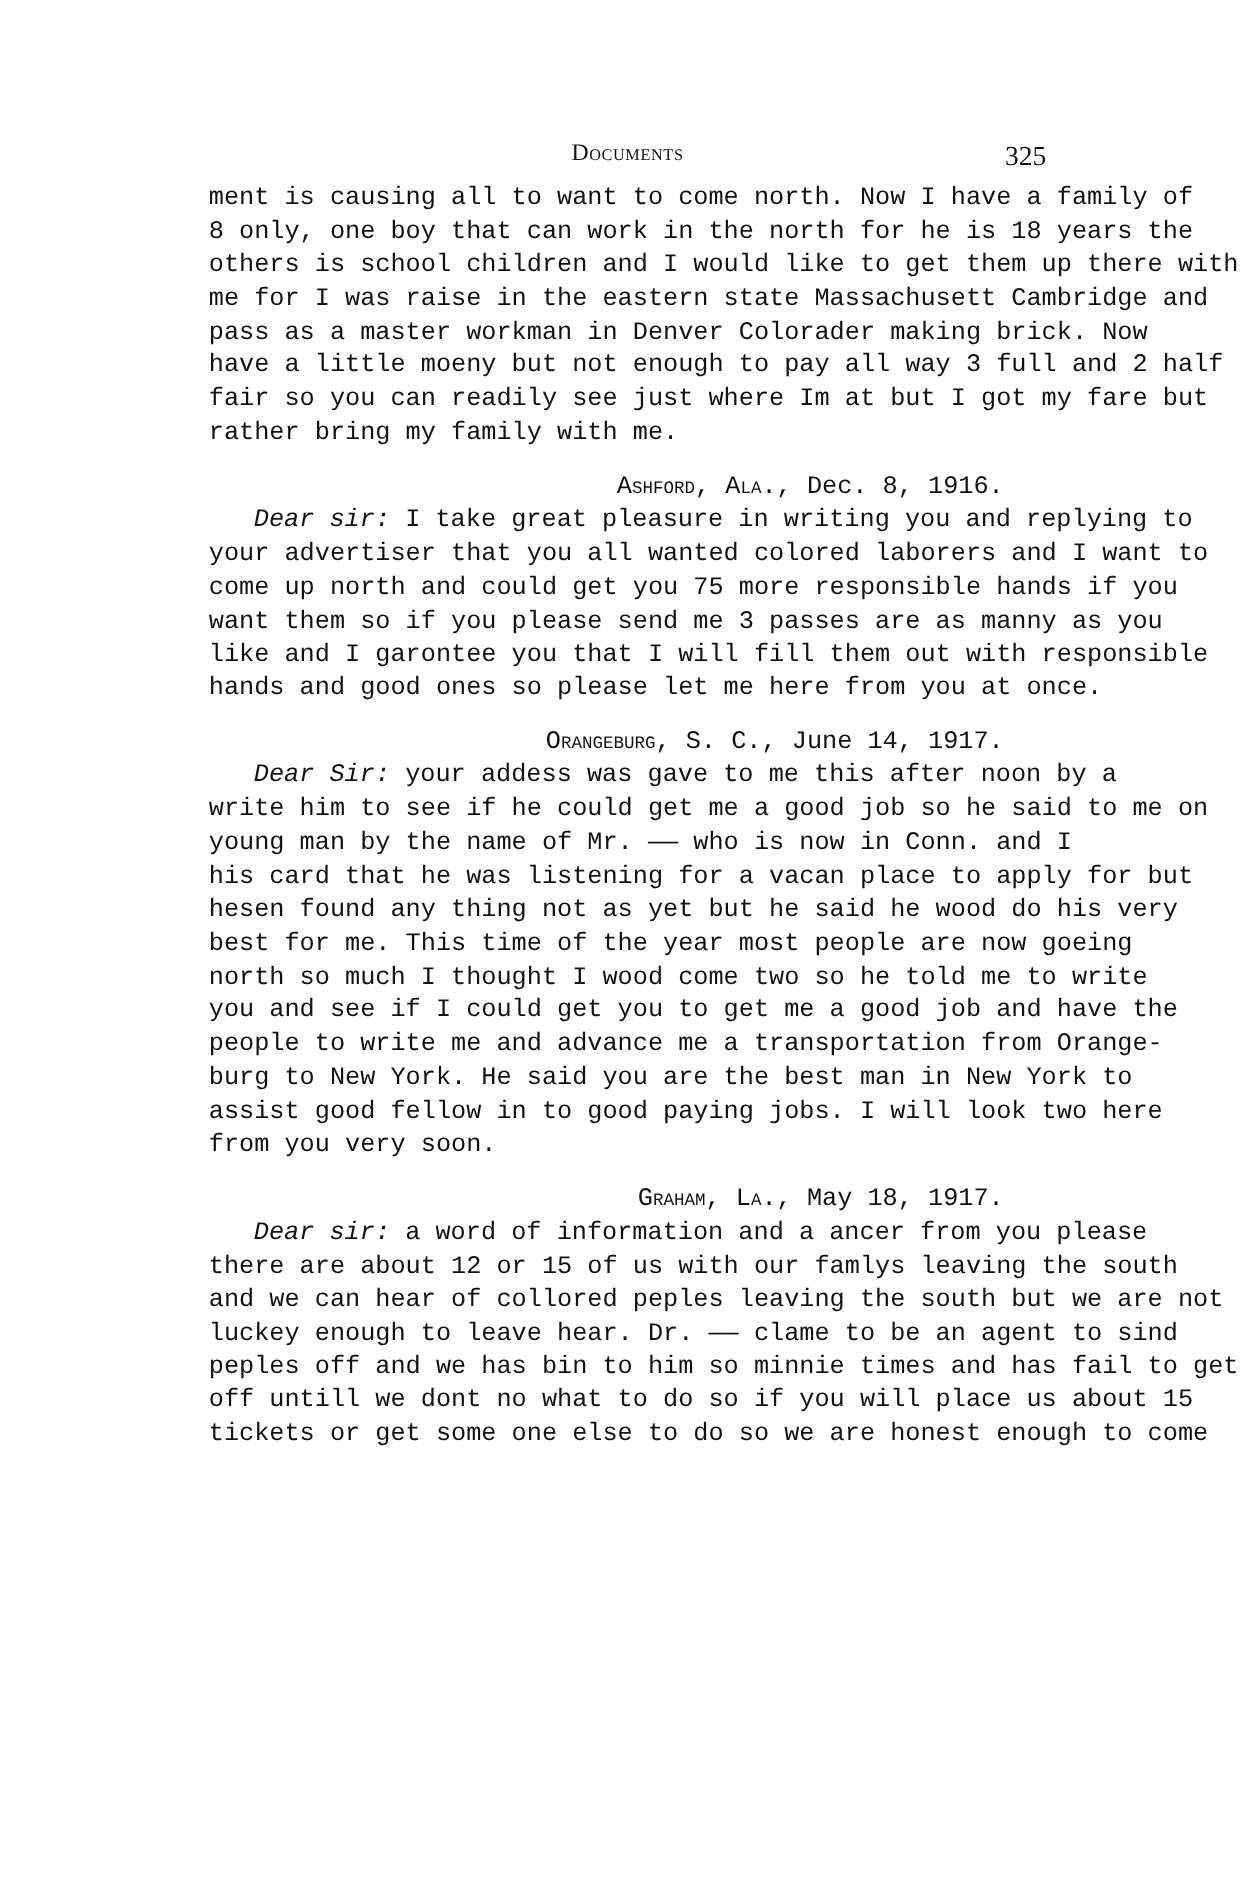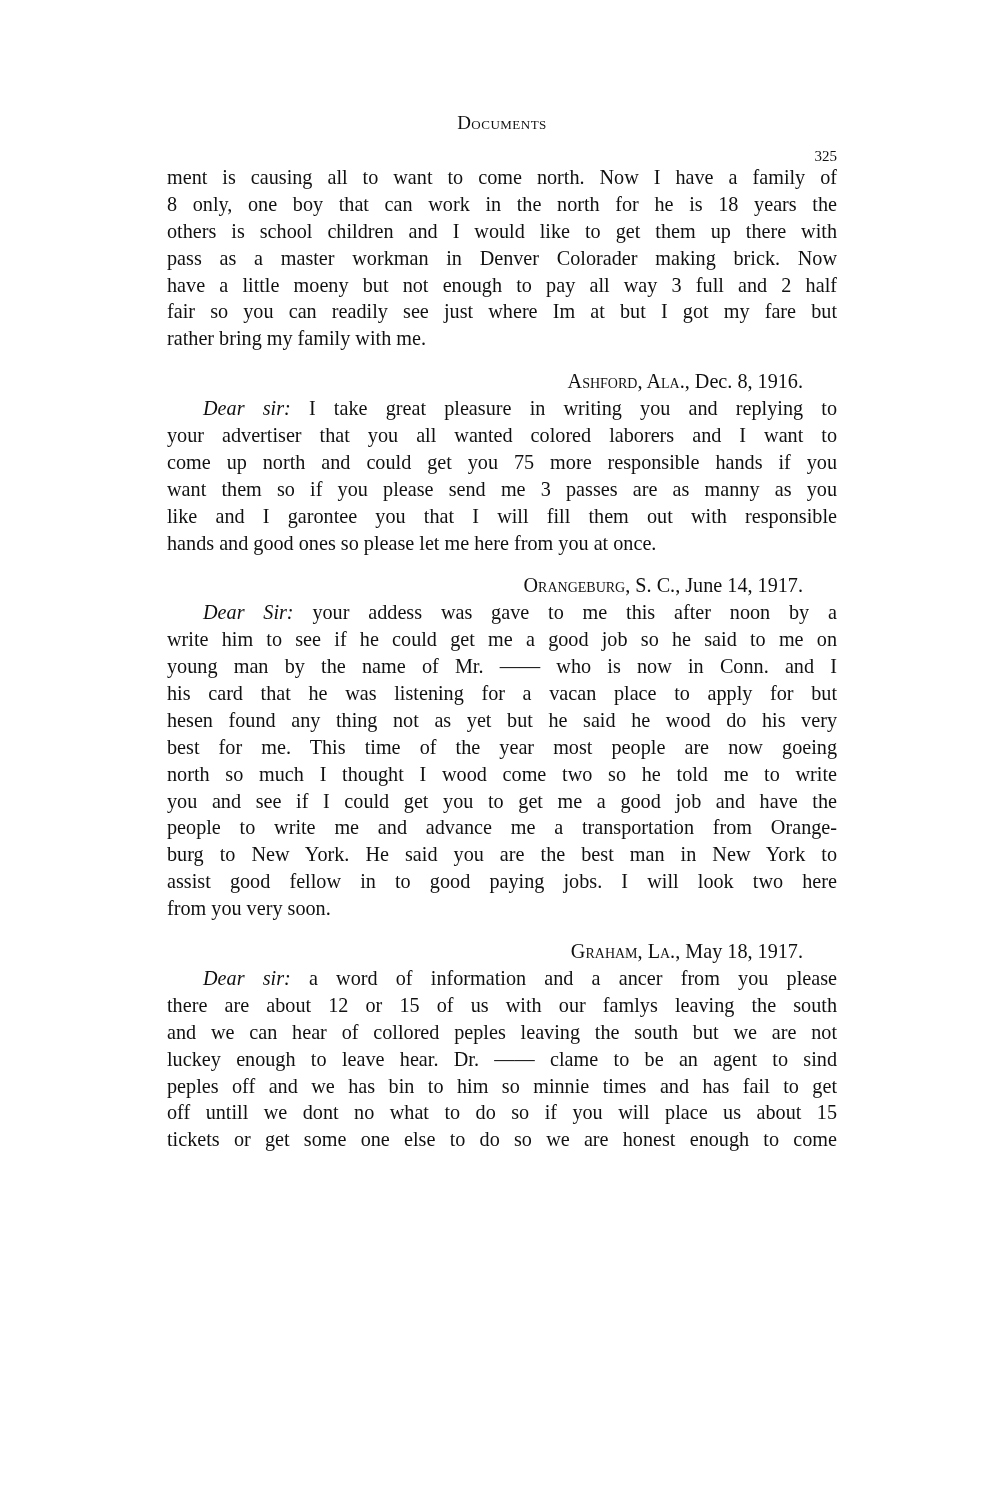--- a/index.html
+++ b/index.html
@@ -11,27 +11,26 @@
   .page { position: absolute; left: 167px; top: 0; width: 670px; }
   .running-head {
     position: absolute; top: 112px; left: 0; width: 670px; height: 30px;
   }
   .running-title {
     position: absolute; left: 0; width: 670px; text-align: center;
     font-size: 19px; font-variant: small-caps; letter-spacing: 0.5px;
     font-family: "Liberation Serif", serif;
   }
   .page-number {
-    position: absolute; right: 0; font-size: 15px;
+    position: absolute; right: 0; font-size: 22px;
     font-family: "Liberation Serif", serif;
-    margin-top: 36px;
   }
   .body {
-    position: absolute; top: 164px; left: 0; width: 670px;
-    font-family: Liberation Serif, serif;
+    position: absolute; top: 146px; left: 0; width: 670px;
+    font-family: Liberation Mono, monospace;
     font-size: 20.2px; line-height: 26.9px;
   }
   .line {
     display: block; width: 670px; height: 26.9px; white-space: nowrap;
     text-align: justify; text-align-last: justify; overflow: visible;
   }
   .line.last { text-align-last: left; }
   .line.indent { padding-left: 36px; width: 634px; }
   .dateline {
     display: block; text-align: right; padding-right: 34px; height: 26.9px;
@@ -50,20 +49,21 @@
     <span class="running-title">Documents</span>
     <span class="page-number">325</span>
   </div>
 
   <div class="body">
 
     <div>
       <span class="line">ment is causing all to want to come north.  Now I have a family of</span>
       <span class="line">8 only, one boy that can work in the north for he is 18 years the</span>
       <span class="line">others is school children and I would like to get them up there with</span>
+      <span class="line">me for I was raise in the eastern state Massachusett Cambridge and</span>
       <span class="line">pass as a master workman in Denver Colorader making brick.  Now</span>
       <span class="line">have a little moeny but not enough to pay all way 3 full and 2 half</span>
       <span class="line">fair so you can readily see just where Im at but I got my fare but</span>
       <span class="line last">rather bring my family with me.</span>
     </div>
 
     <span class="gap"></span>
 
     <div>
       <span class="dateline"><span class="place">Ashford, Ala.,</span> <span>Dec. 8, 1916.</span></span>

